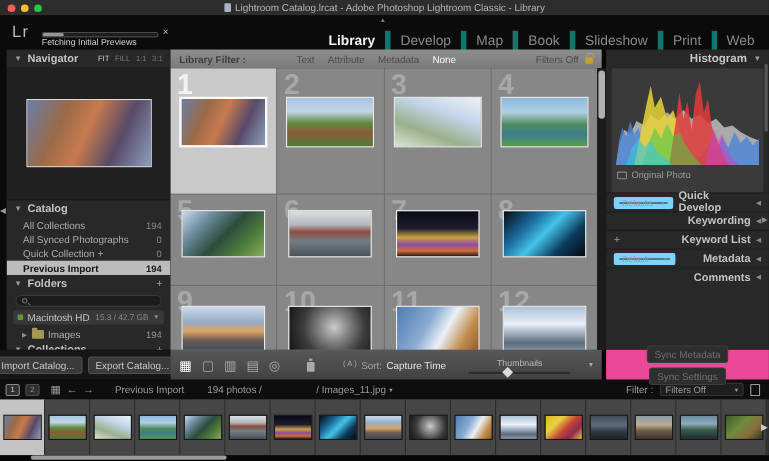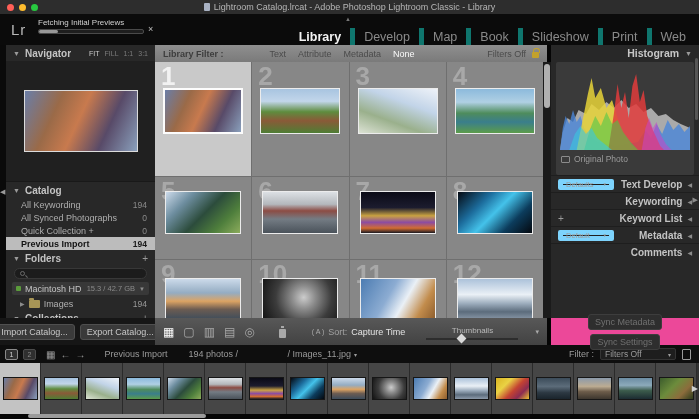--- a/index.html
+++ b/index.html
@@ -12,21 +12,21 @@
               display:flex; align-items:center; justify-content:center; }
   .lights { position:absolute; left:7px; top:4px; display:flex; gap:5px; }
   .light { width:7px; height:7px; border-radius:50%; }
   .light.red{background:#ff5f57;} .light.yellow{background:#febc2e;} .light.green{background:#28c840;}
   .title { font-size:9px; color:#b6b6b6; display:flex; align-items:center; gap:4px; }
   .docicon { width:6px; height:8px; background:#a9b2c3; border-radius:1px; }
 
   
   .header { position:absolute; left:0; top:14px; right:0; height:31px; background:#0b0b0b; }
   .logo { position:absolute; left:11px; top:7px; font-size:15px; color:#b9b9b9; letter-spacing:1px; }
-  .prog-label { position:absolute; left:38px; top:4px; font-size:8px; color:#d2d2d2; }
+  .prog-label { position:absolute; left:38px; top:20px; font-size:8px; color:#d2d2d2; }
   .prog-bar { position:absolute; left:38px; top:15px; width:106px; height:5px; background:#1e1e1e;
               border:1px solid #4a4a4a; border-radius:2px; }
   .prog-fill { position:absolute; left:0; top:0; bottom:0; width:18%; background:#989898; border-radius:2px; }
   .prog-close { position:absolute; left:148px; top:11px; font-size:9px; color:#c0c0c0; line-height:1; }
   .top-arrow { position:absolute; left:345px; top:16px; font-size:6px; color:#787878; }
   .modules { position:absolute; right:4px; top:0; height:46px; display:flex; align-items:center; }
   .mod { font-size:12.5px; color:#8a8a8a; padding:2px 9px; }
   .mod.active { color:#f2f2f2; font-weight:700; }
   .mod + .mod { border-left:5px solid #0f766e; }
 
@@ -229,21 +229,21 @@
       <div class="nav-preview" style="background:linear-gradient(115deg,#6a7ea8 0%,#9a6a48 28%,#c87a4e 48%,#584a68 72%,#8aa0bc 100%)"></div>
     </div>
 
     <div class="sec-header">
       <span class="tri">▼</span>
       <span class="sec-title">Catalog</span>
     </div>
     <div>
 
         <div class="cat-item">
-          <span>All Keywording</span>
+          <span>All Collections</span>
           <span class="cat-count">194</span>
         </div>
 
         <div class="cat-item">
           <span>All Synced Photographs</span>
           <span class="cat-count">0</span>
         </div>
 
         <div class="cat-item">
           <span>Quick Collection +</span>
@@ -425,21 +425,21 @@
         <span class="photo-ic"></span>
         <span>Original Photo</span>
       </div>
     </div>
 
     <div class="rp-row">
       <span class="preset-box">
         <span>Defaults</span>
         <span class="preset-caret">▾</span>
       </span>
-      <span class="rp-label">Text Develop</span>
+      <span class="rp-label">Quick Develop</span>
       <span class="rp-arrow">◀</span>
     </div>
     <div class="rp-row">
       <span class="rp-label">Keywording</span>
       <span class="rp-arrow">◀</span>
     </div>
     <div class="rp-row">
       <span class="rp-plus">+</span>
       <span class="rp-label">Keyword List</span>
       <span class="rp-arrow">◀</span>

